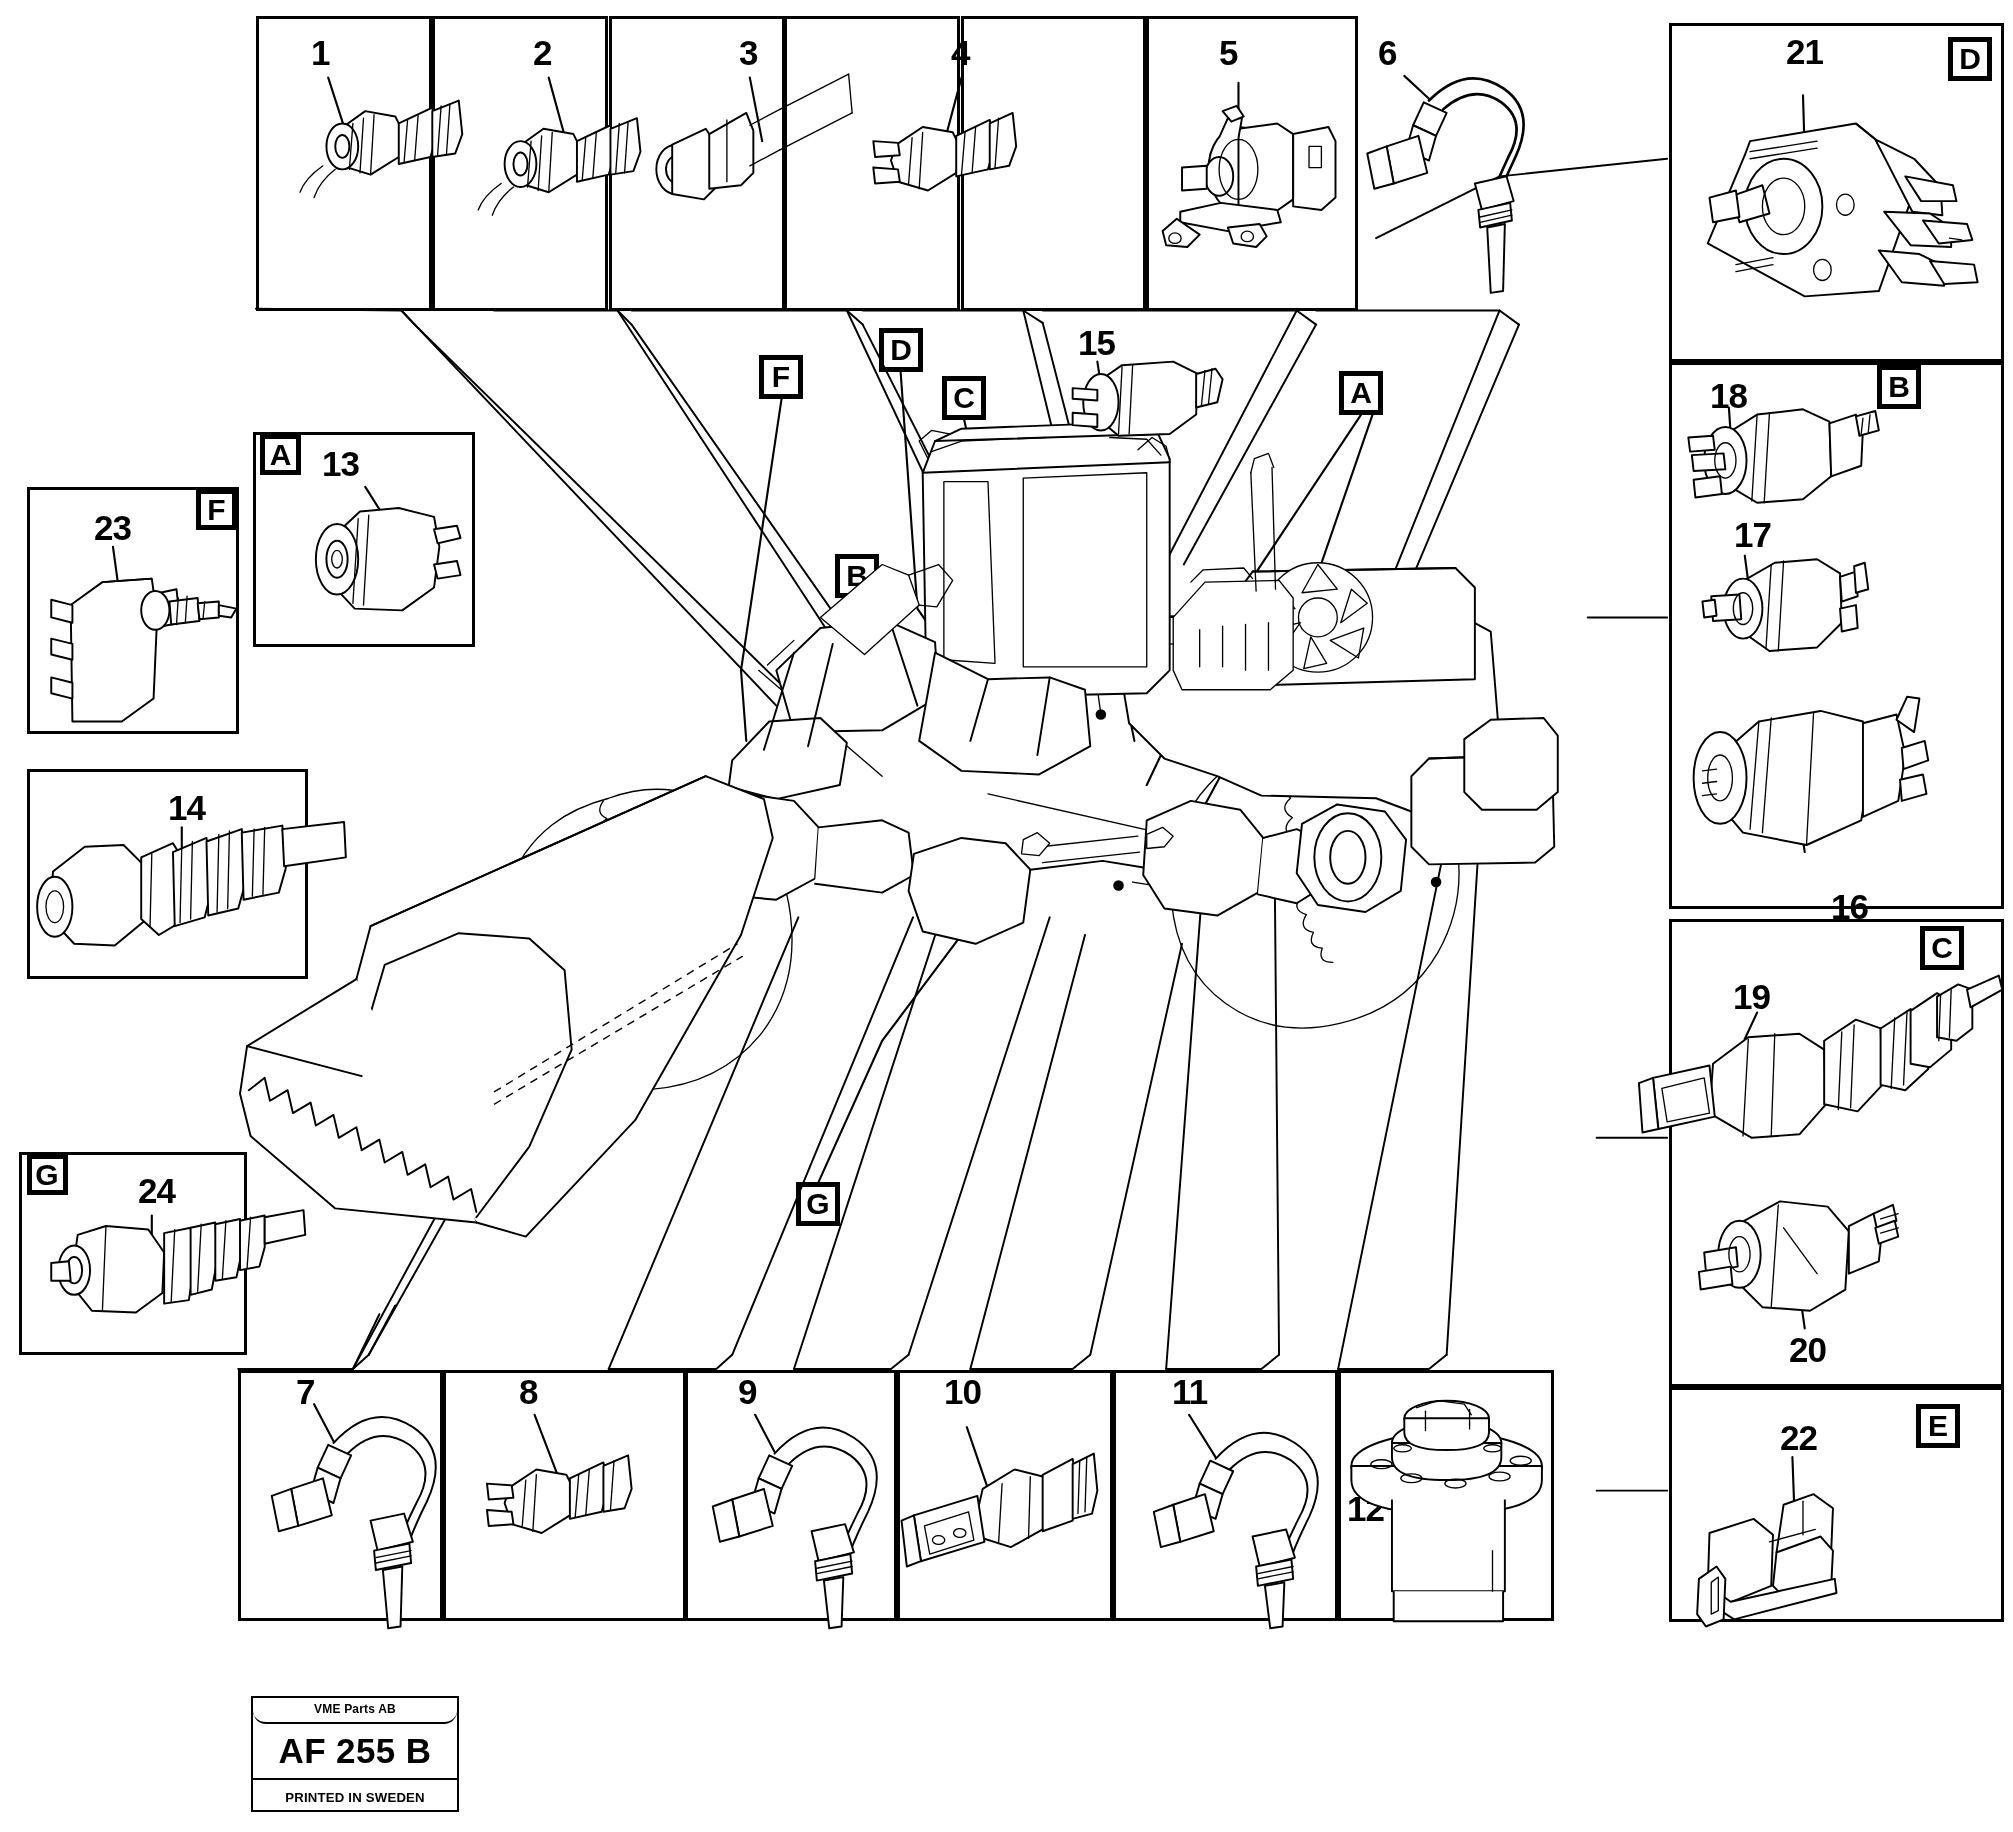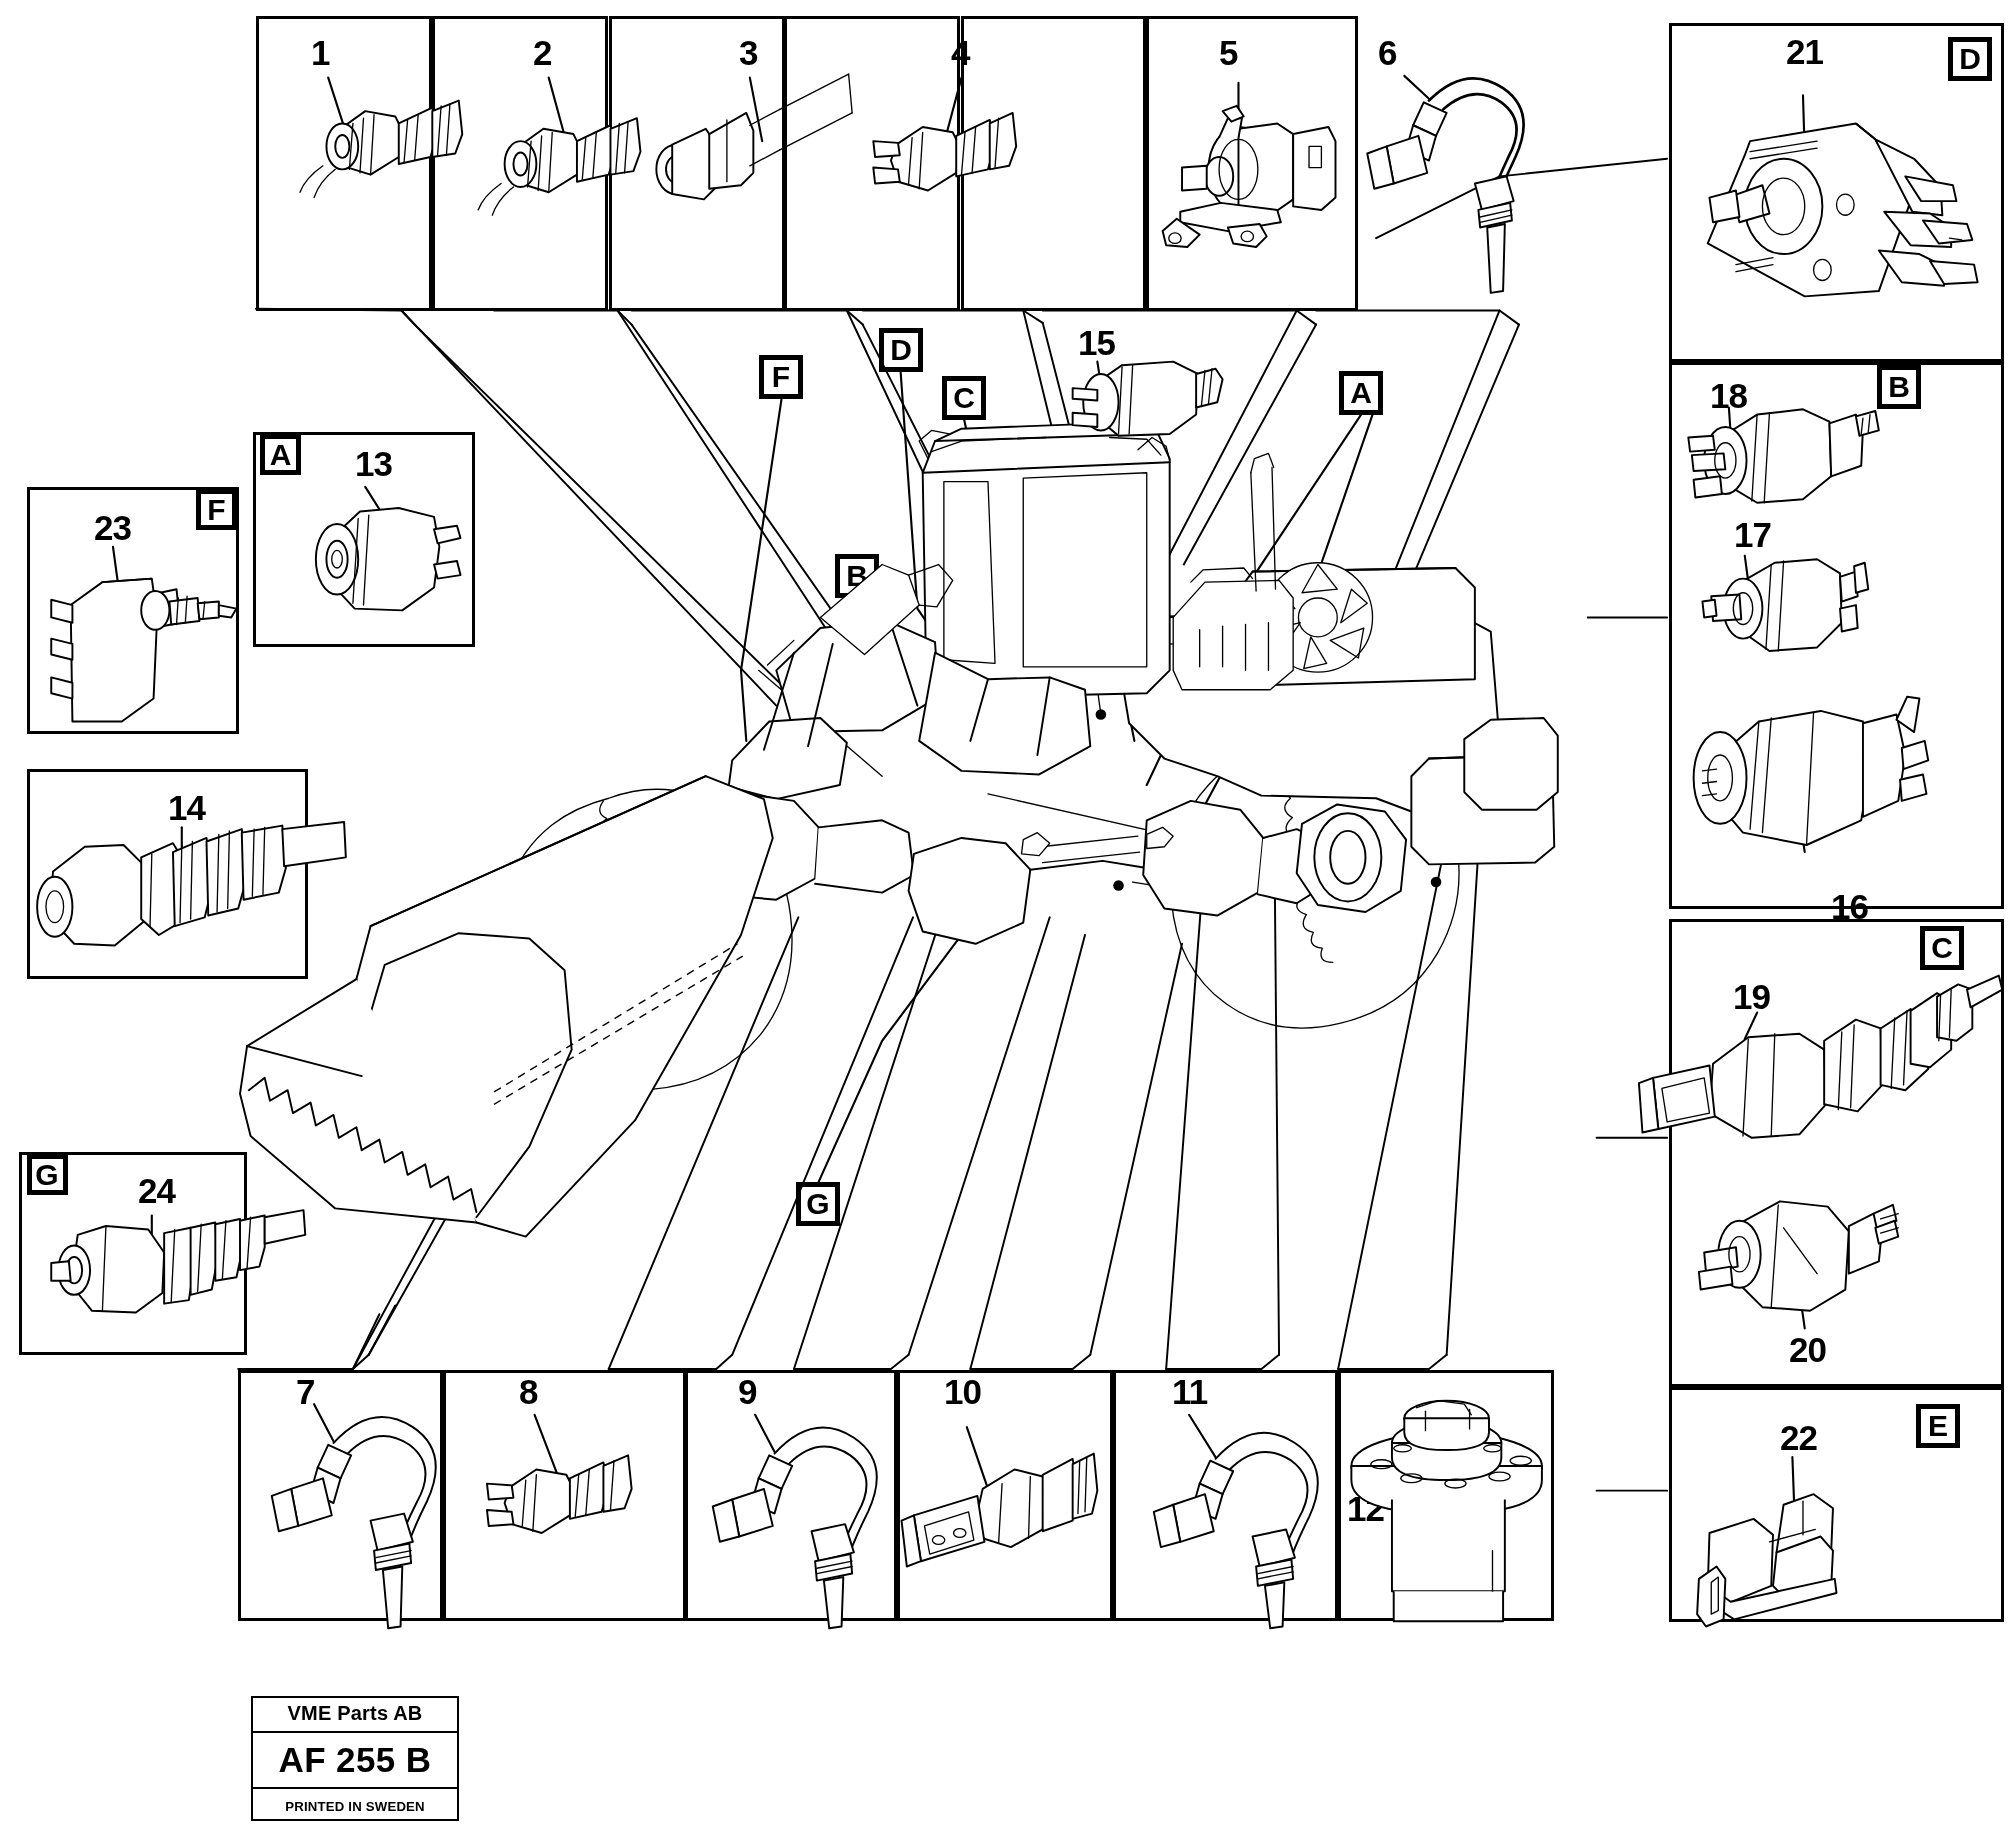--- a/index.html
+++ b/index.html
@@ -11,21 +11,21 @@
   .panel{position:absolute;border:3.5px solid #000;background:#fff;box-sizing:border-box;}
   .numlabel{position:absolute;font-weight:bold;font-size:35px;color:#000;line-height:1;letter-spacing:-0.9px;}
   .letterbox{position:absolute;border:5.3px solid #000;background:#fff;box-sizing:border-box;
              display:flex;align-items:center;justify-content:center;
              font-weight:bold;font-size:30px;line-height:1;color:#000;}
 
   
   #titleblock{position:absolute;left:251px;top:1696px;width:208px;border:2.6px solid #000;background:#fff;box-sizing:border-box;}
   #titleblock .tb{border-bottom:2.6px solid #000;text-align:center;color:#000;}
   #titleblock .tb:last-child{border-bottom:none;}
-  #tb1{font-size:20px;font-weight:bold;padding:4.4px 0 5.3px;letter-spacing:0.2px;}
+  #tb1{font-size:12px;font-weight:bold;padding:4.4px 0 5.3px;letter-spacing:0.2px;border-radius:13px;}
   #tb2{font-size:35px;font-weight:bold;padding:7px 0 7px;letter-spacing:0.4px;}
   #tb3{font-size:13.2px;font-weight:bold;padding:4.4px 0 5.3px;letter-spacing:0.2px;margin-top:6px;}
 
   
   svg.art{position:absolute;left:0;top:0;overflow:visible;}
   .ln{fill:none;stroke:#000;stroke-width:2.2;stroke-linecap:round;stroke-linejoin:round;}
   .ln-t{fill:none;stroke:#000;stroke-width:1.5;stroke-linecap:round;stroke-linejoin:round;}
   .fil{fill:#fff;stroke:#000;stroke-width:2.2;stroke-linejoin:round;}
   .blk{fill:#000;stroke:none;}
   .call{fill:none;stroke:#000;stroke-width:2.4;stroke-linecap:round;}
@@ -59,21 +59,21 @@
 
   <span class="numlabel" style="left:296px;top:1374px;">7</span>
   <span class="numlabel" style="left:519px;top:1374px;">8</span>
   <span class="numlabel" style="left:738px;top:1374px;">9</span>
   <span class="numlabel" style="left:944px;top:1374px;">10</span>
   <span class="numlabel" style="left:1172px;top:1374px;">11</span>
   <span class="numlabel" style="left:1347px;top:1491px;">12</span>
 
   <div class="panel" style="left:253px;top:432px;width:222px;height:215px;"></div>
   <div class="letterbox" style="left:260px;top:434px;width:41px;height:41px;">A</div>
-  <span class="numlabel" style="left:355px;top:446px;">13</span>
+  <span class="numlabel" style="left:322px;top:446px;">13</span>
 
   <div class="panel" style="left:26.5px;top:487px;width:212px;height:247px;"></div>
   <div class="letterbox" style="left:196px;top:489px;width:41px;height:41px;">F</div>
   <span class="numlabel" style="left:94px;top:510px;">23</span>
 
   <div class="panel" style="left:26.5px;top:769px;width:281px;height:210px;"></div>
   <span class="numlabel" style="left:168px;top:790px;">14</span>
 
   <div class="panel" style="left:19.4px;top:1152px;width:228px;height:203px;"></div>
   <div class="letterbox" style="left:26.5px;top:1154px;width:41px;height:41px;">G</div>

